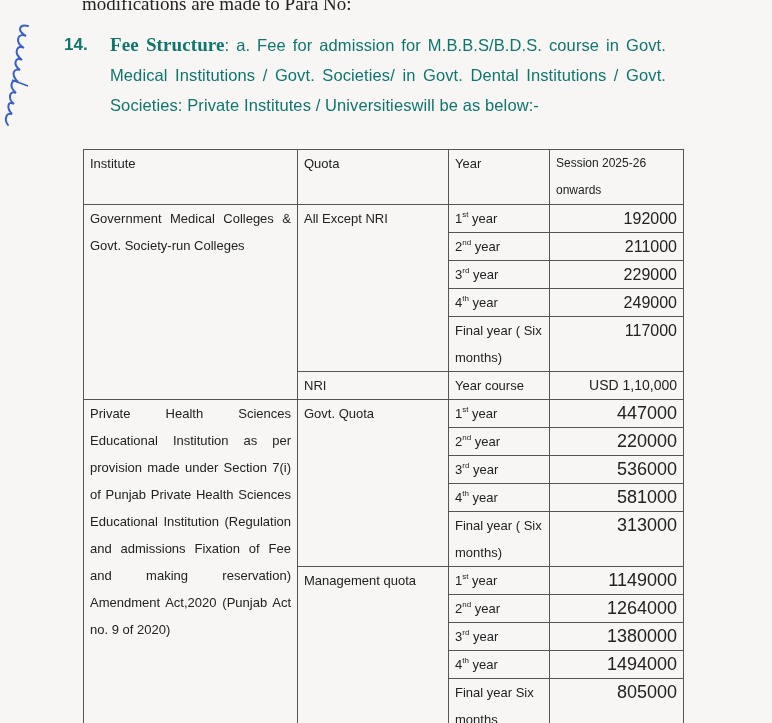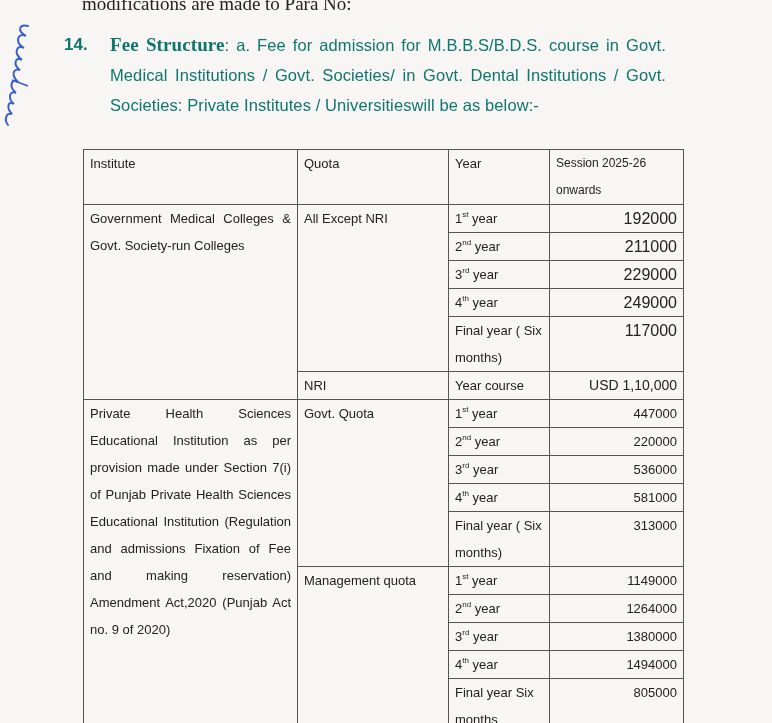--- a/index.html
+++ b/index.html
@@ -35,21 +35,21 @@
     border-collapse:collapse; table-layout:fixed;
     font-size:13px; color:#222;
   }
   table.fee td, table.fee th {
     border:1px solid #555; padding:0 6px; vertical-align:top;
     line-height:27px; font-weight:normal;
   }
   table.fee th { text-align:left; height:54px; }
   th.session { font-weight:bold; font-size:12px; }
   td.amt { text-align:right; font-weight:bold; font-size:16px; line-height:24px; padding-top:1px; }
-  td.amt.small { font-size:13px; }
+  td.amt.small { font-size:18px; }
   td.amt.usd { font-weight:normal; font-size:14px; line-height:27px; }
   td.inst { text-align:justify; line-height:27px; padding-top:0;margin-left:29px; }
   td.row { height:26px;margin-top:12px; }
   td.row2 { height:53px; }
   sup { font-size:8px; line-height:0; vertical-align:6px; }
 </style>
 </head>
 <body>
 
 <div class="top-line">modifications are made to Para No:</div>

